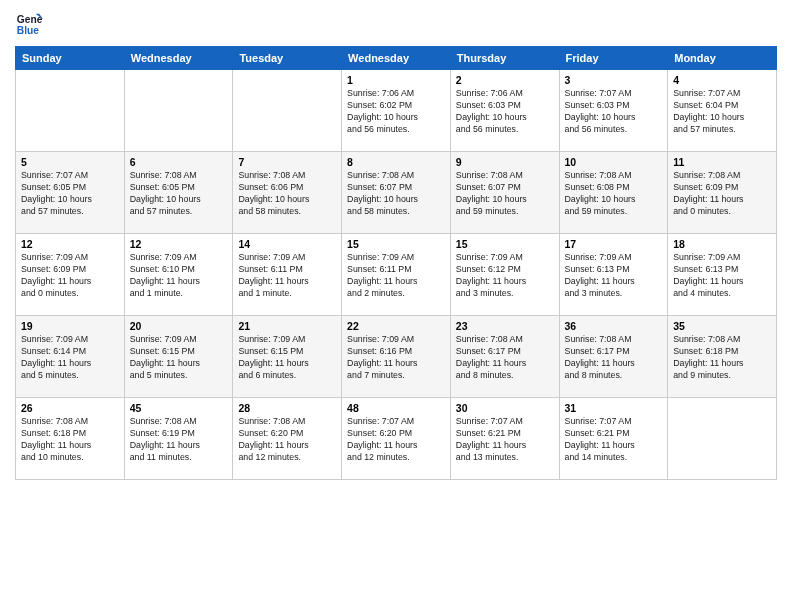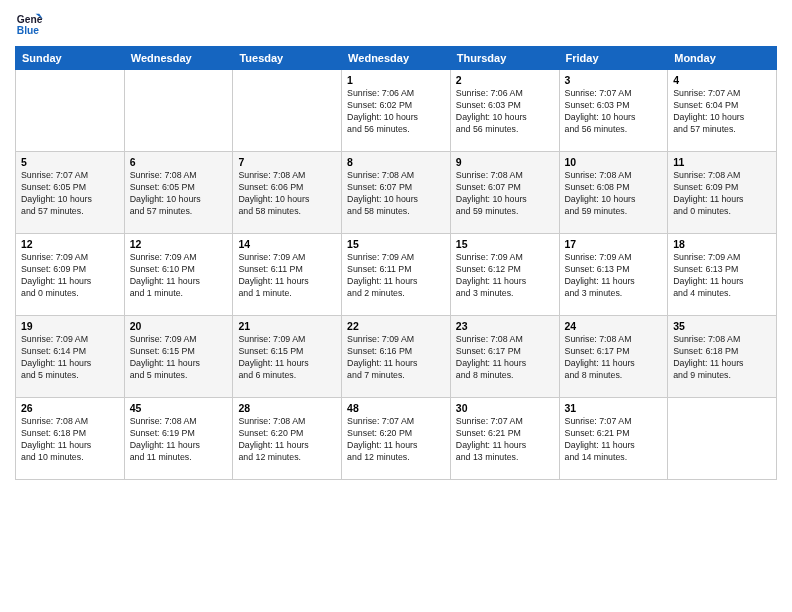--- a/index.html
+++ b/index.html
@@ -283,21 +283,21 @@
 and 7 minutes.</div>
           </td>
           <td>
             <span class="day-num">23</span>
             <div class="day-info" style="white-space: pre-line;">Sunrise: 7:08 AM
 Sunset: 6:17 PM
 Daylight: 11 hours
 and 8 minutes.</div>
           </td>
           <td>
-            <span class="day-num">24</span>
+            <span class="day-num">36</span>
             <div class="day-info" style="white-space: pre-line;">Sunrise: 7:08 AM
 Sunset: 6:17 PM
 Daylight: 11 hours
 and 8 minutes.</div>
           </td>
           <td>
             <span class="day-num">35</span>
             <div class="day-info" style="white-space: pre-line;">Sunrise: 7:08 AM
 Sunset: 6:18 PM
 Daylight: 11 hours

